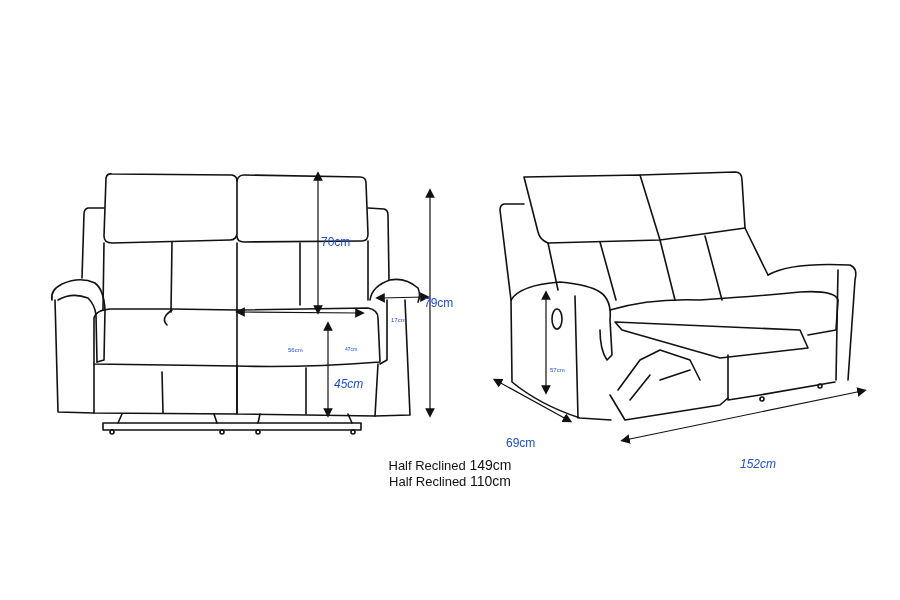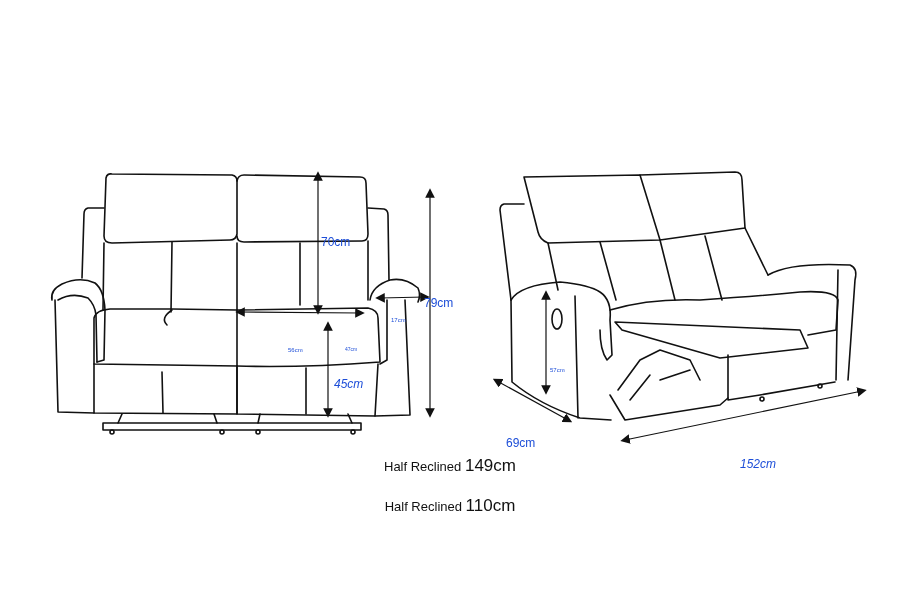--- a/index.html
+++ b/index.html
@@ -2,21 +2,21 @@
 <html><head>
 <meta charset="utf-8">
 <style>
   html,body{margin:0;padding:0;background:#ffffff;}
   body{width:900px;height:600px;position:relative;overflow:hidden;font-family:"Liberation Sans",sans-serif;color:#111;}
   svg{position:absolute;left:0;top:0;}
   .lbl{position:absolute;font-family:"Liberation Sans",sans-serif;color:#1d4ed8;white-space:nowrap;line-height:1;margin-top:33px;}
   .l12{font-size:12px;}
   .l7{font-size:6px;}
   .caption{position:absolute;left:340px;width:220px;text-align:center;font-size:13px;line-height:17px;}
-  .caption .small{font-size:17px;}
+  .caption .small{font-size:14px;}
 </style>
 </head>
 <body>
 
 <svg width="900" height="600" viewBox="0 0 900 600">
   <defs>
     <marker id="ah" markerWidth="8" markerHeight="8" refX="4" refY="4" orient="auto-start-reverse">
       <path d="M0,0 L8,4 L0,8 z" fill="#111"></path>
     </marker>
   </defs>
@@ -117,16 +117,16 @@
 <div class="lbl l12" style="left:334px;top:345px;font-style:italic;">45cm</div>
 
 <div class="lbl l7" style="left:550px;top:334px;">57cm</div>
 <div class="lbl l12" style="left:506px;top:404px;">69cm</div>
 <div class="lbl l12" style="left:740px;top:425px;font-style:italic;">152cm</div>
 
 <div class="caption" style="top:457px;">
   <span>Half Reclined</span>
   <span class="small">149cm</span>
 </div>
-<div class="caption" style="top:497px;">
+<div class="caption" style="top:473px;">
   <span>Half Reclined</span>
   <span class="small">110cm</span>
 </div>
 
 </body></html>

